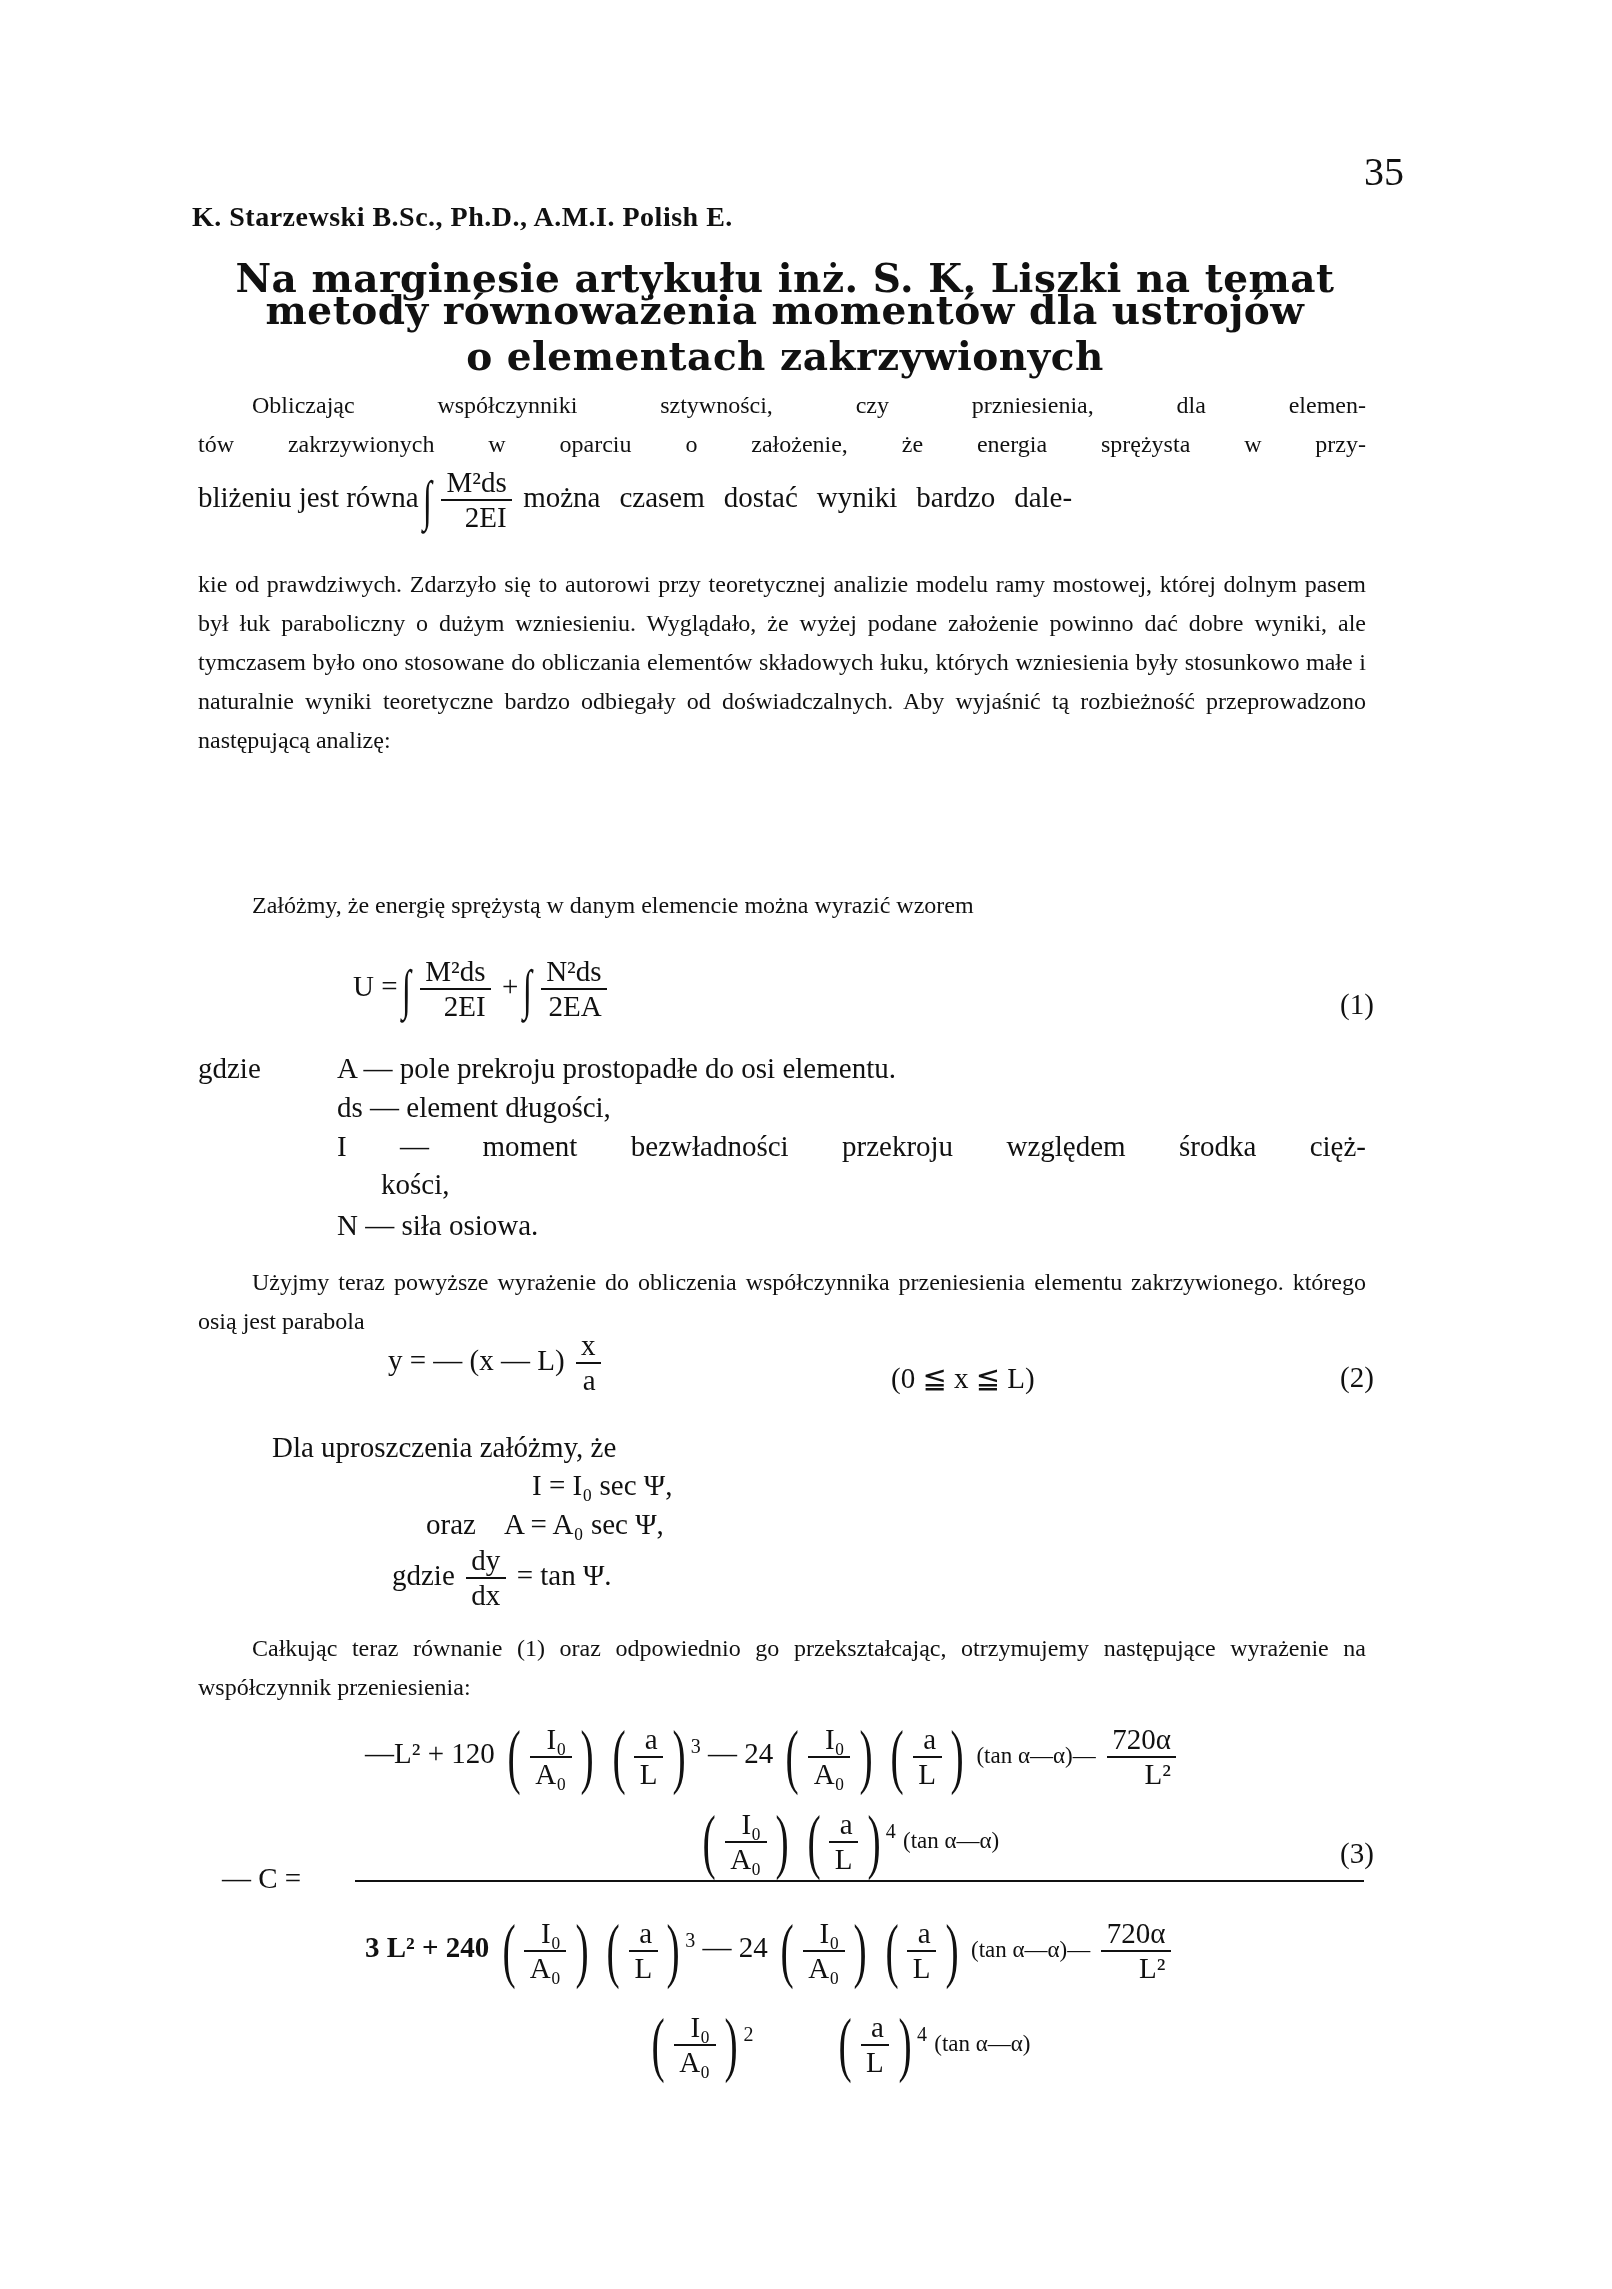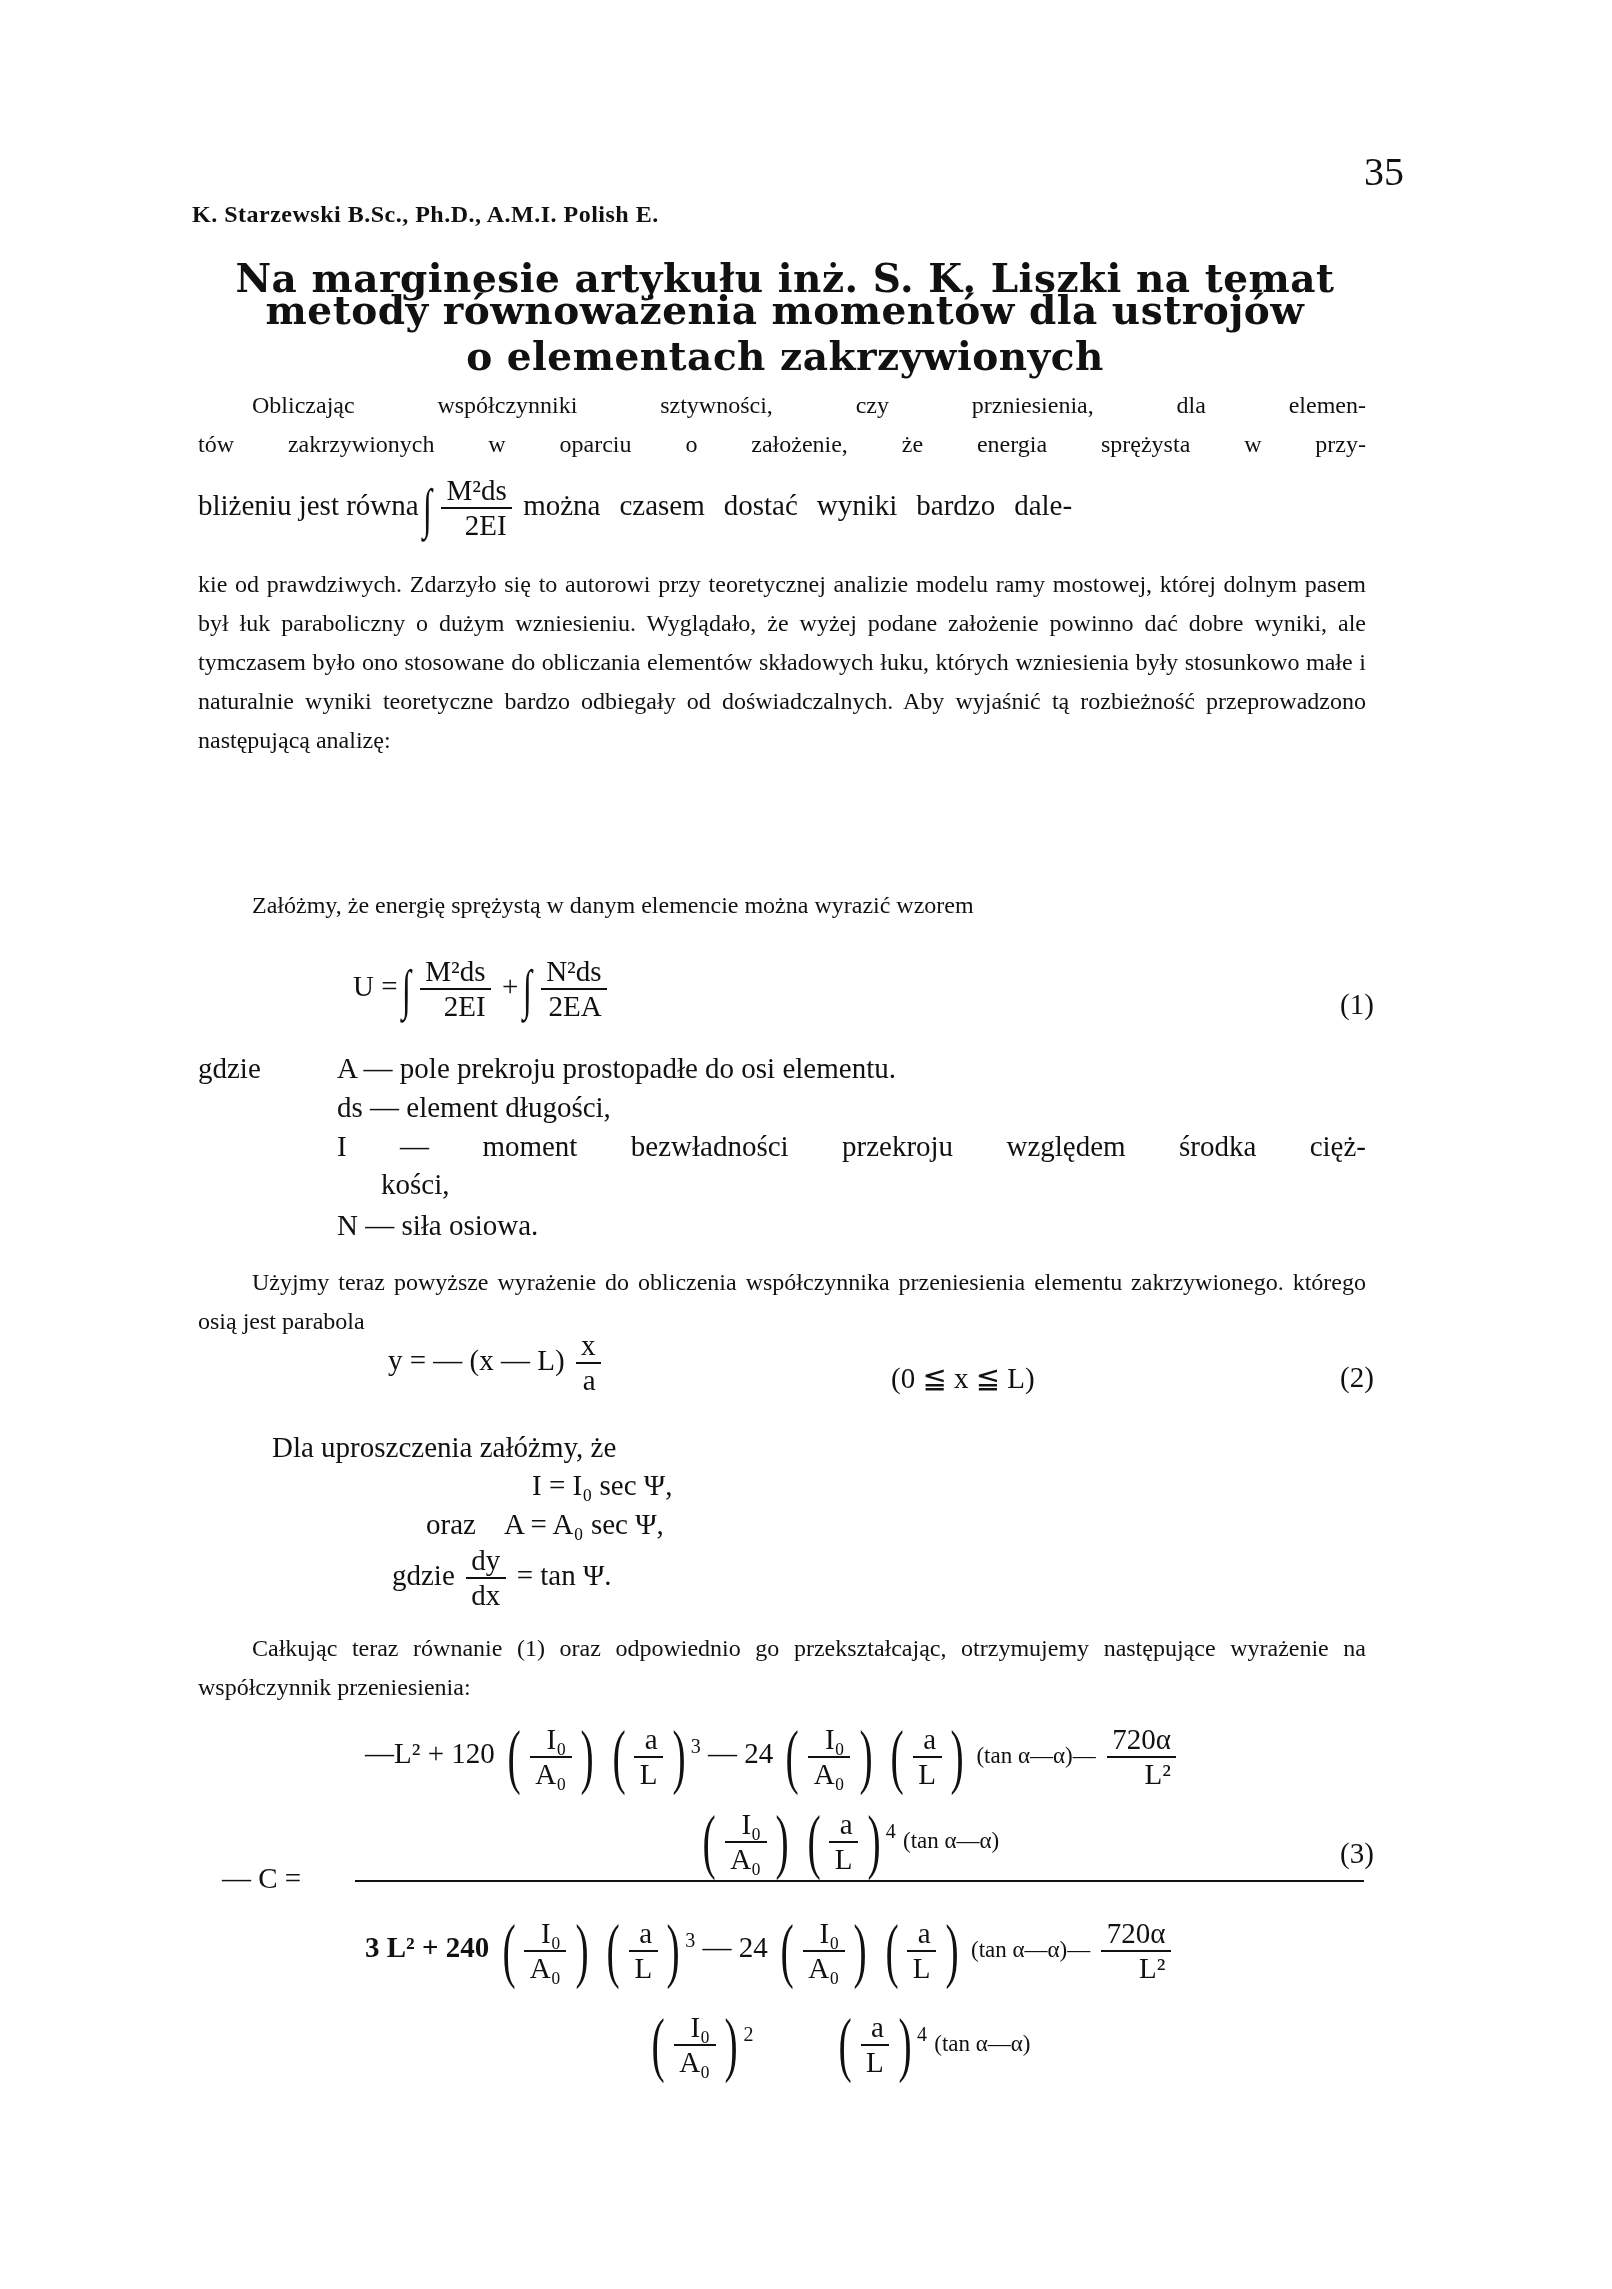--- a/index.html
+++ b/index.html
@@ -1,20 +1,20 @@
 <!DOCTYPE html>
 <html style="font-size:14.8px"><head>
 <meta charset="utf-8">
 <style>
   html, body { margin: 0; padding: 0; background: #ffffff; }
   body { width: 1612px; height: 2290px; position: relative; overflow: hidden;
          font-family: "Liberation Serif", "DejaVu Serif", serif; color: #111; }
   .abs { position: absolute; }
   .pagenum { left: 1364px; top: 148px; font-size: 40px; }
-  .author { left: 192px; top: 201px; font-size: 24px; font-weight: bold; letter-spacing: 0.5px; }
+  .author { left: 192px; top: 201px; font-size: 28px; font-weight: bold; letter-spacing: 0.5px; }
   .title { left: 185px; width: 1200px; text-align: center; font-family: "DejaVu Serif", serif;
            font-weight: bold; font-size: 39px; line-height: 44px; letter-spacing: 0.5px; }
   .t1 { top: 242px; margin-top: 14px; }
   .t2 { top: 288px; }
   .t3 { top: 334px; }
   .body { left: 198px; width: 1168px; font-size: 24px; line-height: 39px; text-align: justify;
           text-align-last: justify; }
   .body.last { text-align-last: left; }
   .indent { text-indent: 54px; }
   .line { position: absolute; font-size: 29px; white-space: nowrap; }
@@ -33,21 +33,21 @@
 
 <div class="abs pagenum">35</div>
 <div class="abs author">K. Starzewski B.Sc., Ph.D., A.M.I. Polish E.</div>
 <div class="abs title t1">Na marginesie artykułu inż. S. K. Liszki na temat</div>
 <div class="abs title t2">metody równoważenia momentów dla ustrojów</div>
 <div class="abs title t3">o elementach zakrzywionych</div>
 
 <div class="abs body indent" style="top:386px;">Obliczając współczynniki sztywności, czy przniesienia, dla elemen-</div>
 <div class="abs body" style="top:425px;">tów zakrzywionych w oparciu o założenie, że energia sprężysta w przy-</div>
 
-<div class="line" style="left:198px; top:466px;margin-top:8px;">
+<div class="line" style="left:198px; top:466px;">
   <span>bliżeniu jest równa</span>
   <span class="int">∫</span>
   <span class="frac">
     <span class="num">M²ds</span>
     <span class="bar"></span>
     <span class="den">2EI</span>
   </span>
   <span style="display:inline-block; width:549px; text-align:justify; text-align-last:justify;">można czasem dostać wyniki bardzo dale-</span>
 </div>
 

